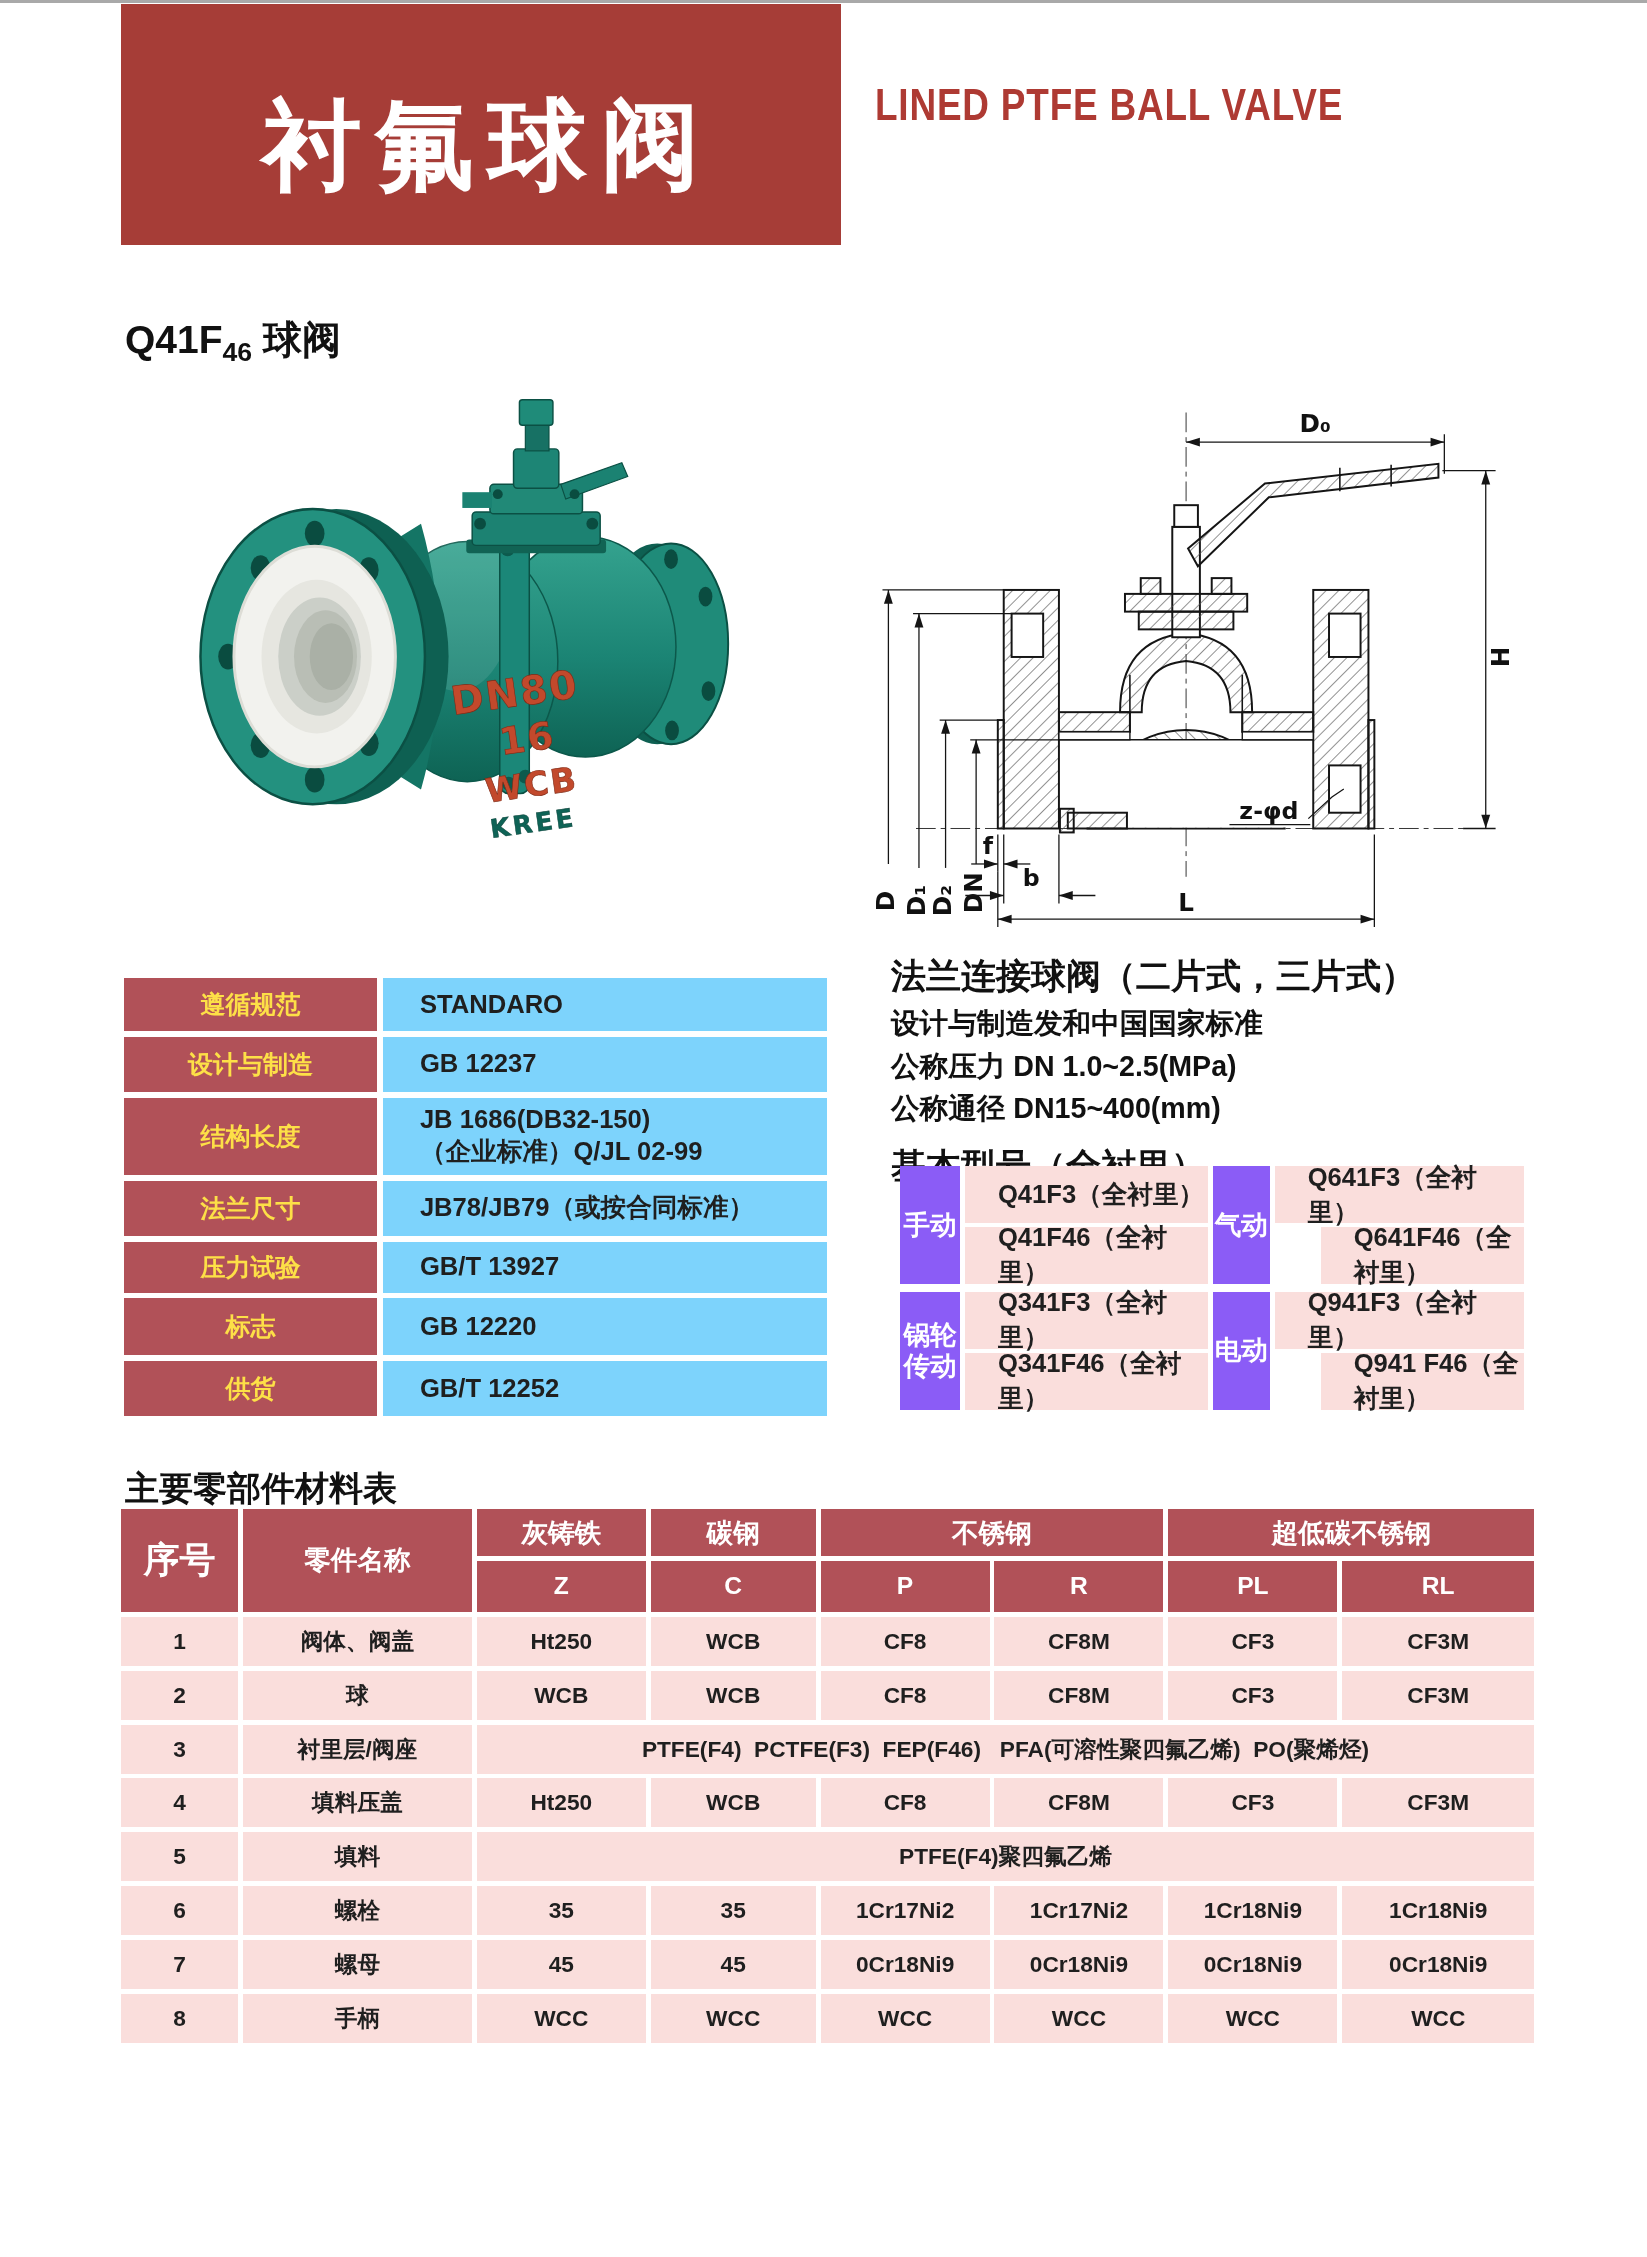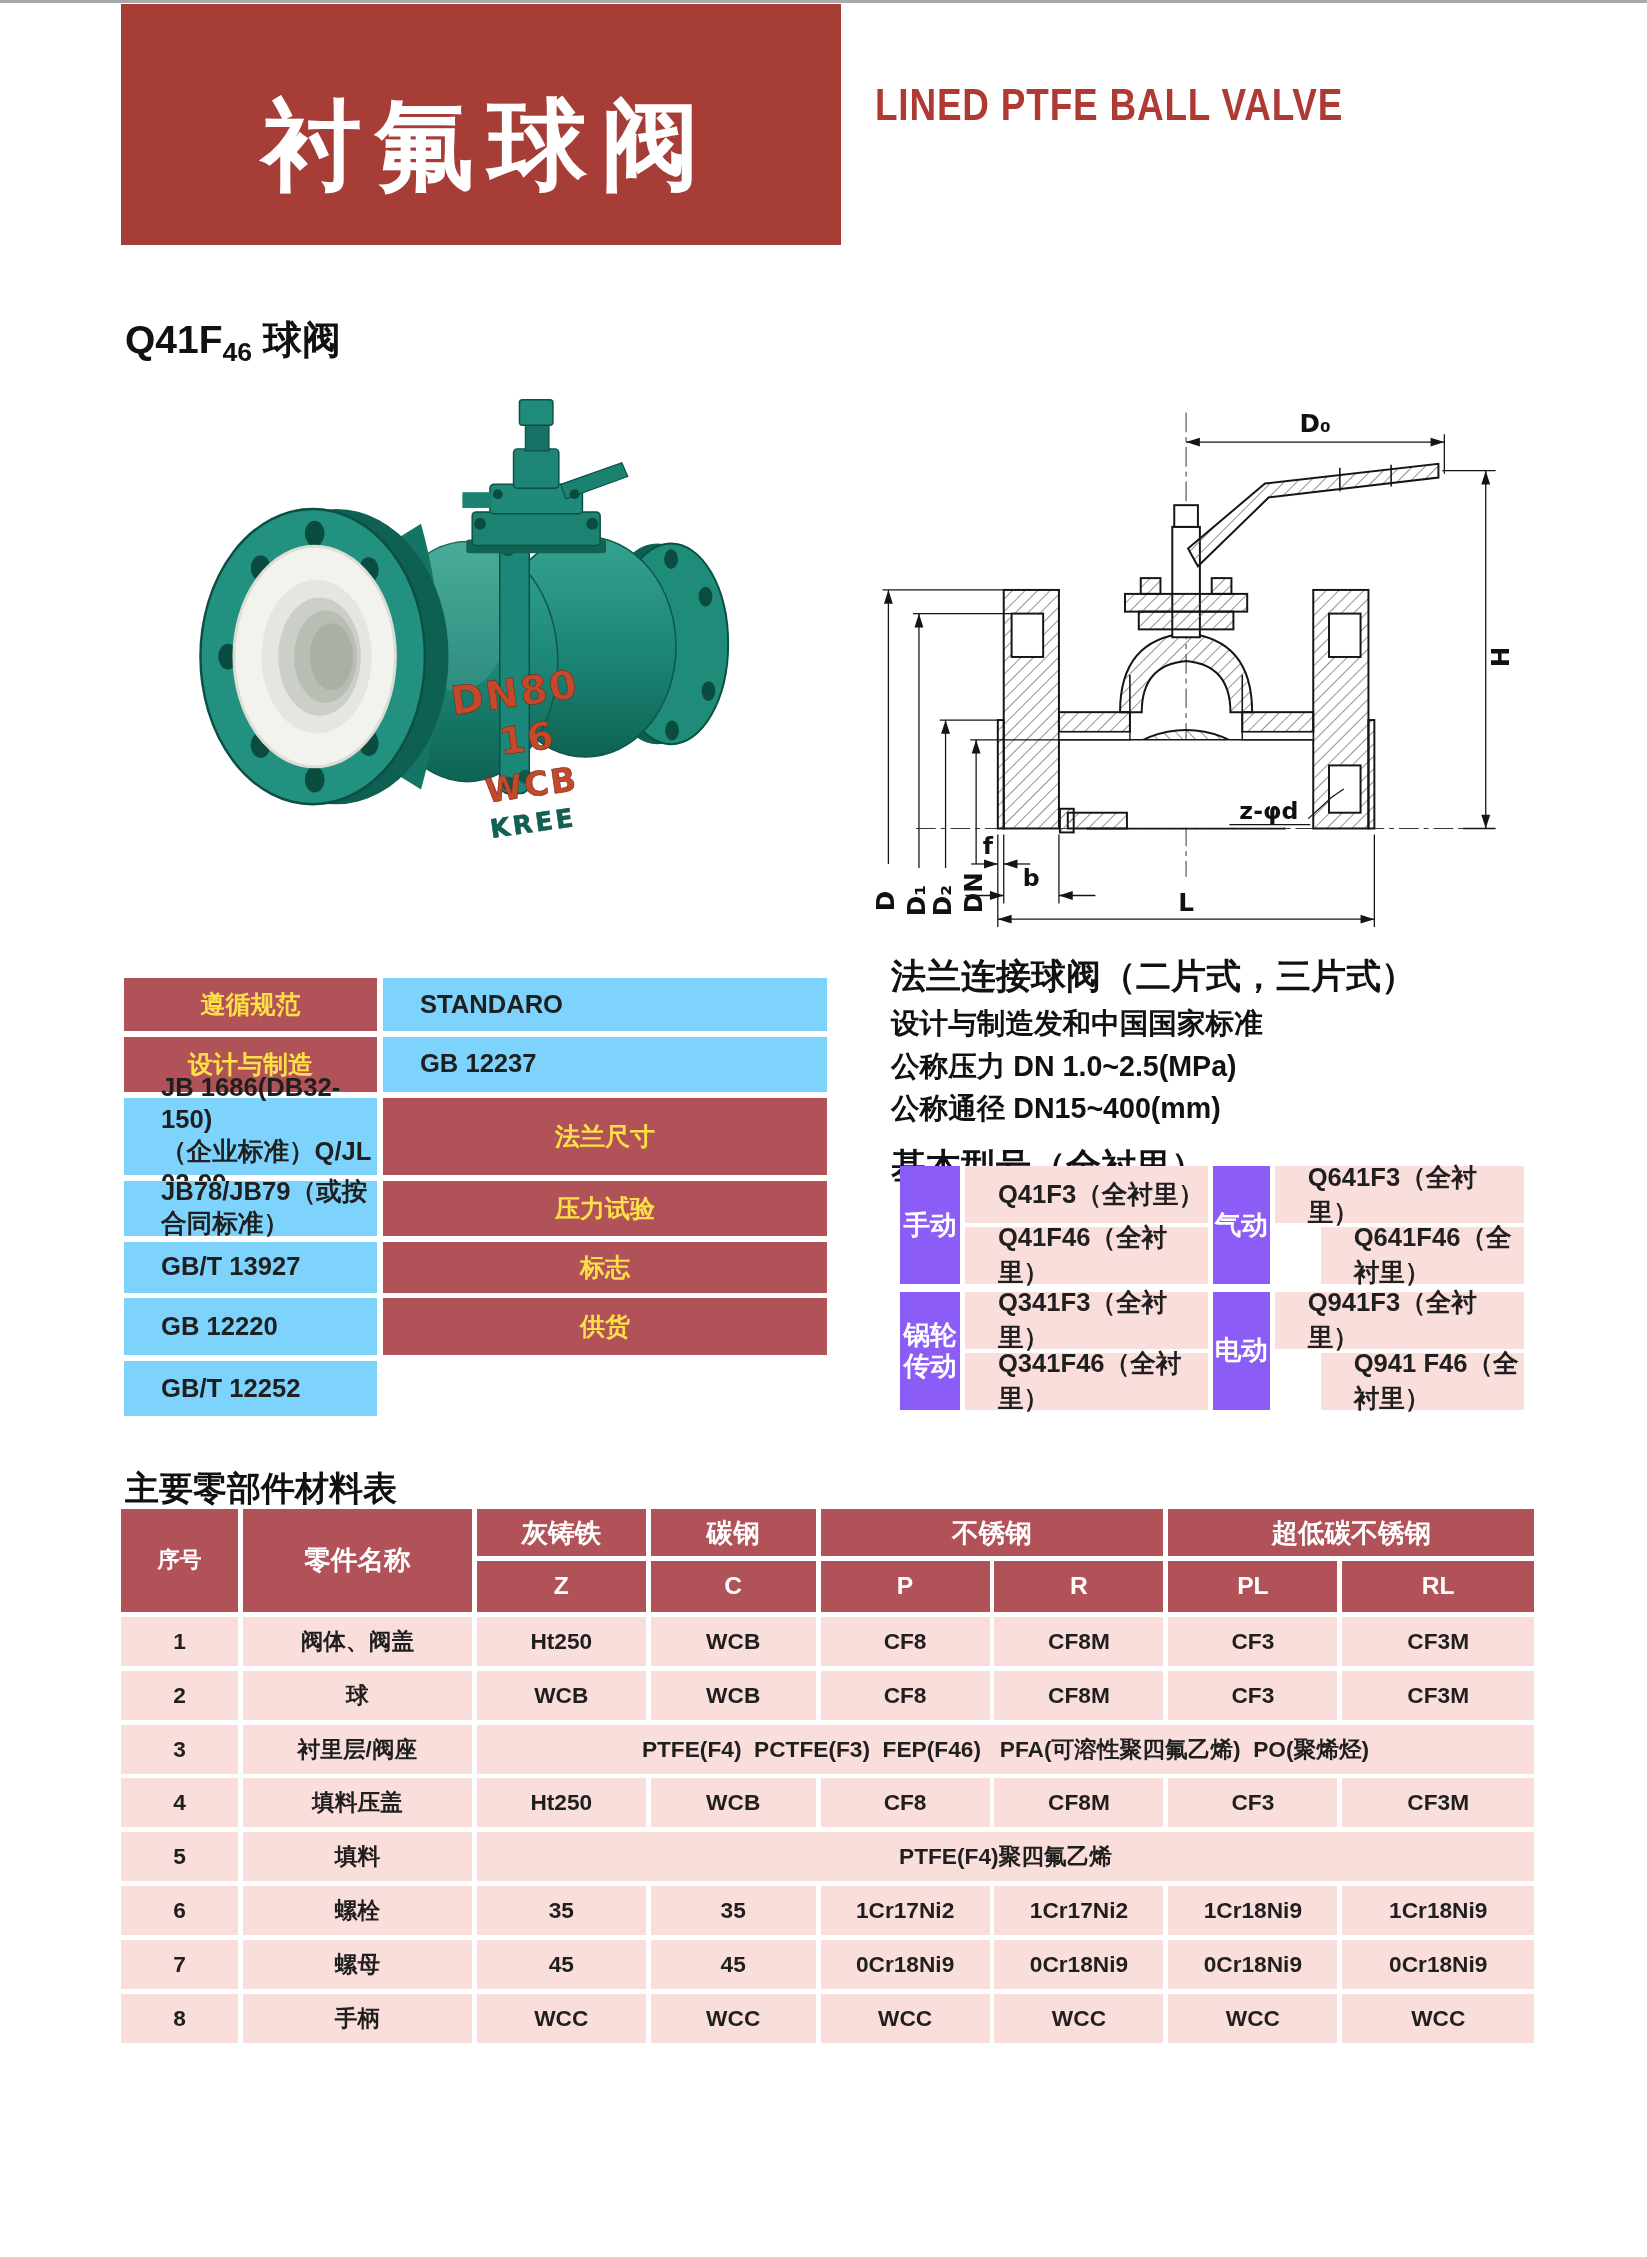--- a/index.html
+++ b/index.html
@@ -56,21 +56,21 @@
   .mv-r1{grid-column:4;grid-row:1;} .mv-r2{grid-column:4;grid-row:2;margin-left:46px;}
 
   
   .mat-title{position:absolute;left:125px;top:1466px;font-size:34px;font-weight:bold;color:#111;}
   .mat-table{position:absolute;left:121px;top:1509px;width:1416px;display:grid;
              grid-template-columns:117px 229px 169px 165px 169px 169px 169px 192px;
              grid-template-rows:47px 51px repeat(8,49px);gap:4.9px;background:#ffffff;}
   .mh{background:#B15158;color:#ffffff;font-weight:bold;display:flex;align-items:center;justify-content:center;}
   .mh-g{font-size:26.6px;}
   .mh-s{font-size:24.6px;}
-  .h-no{grid-row:1/3;grid-column:1;font-size:22px;}
+  .h-no{grid-row:1/3;grid-column:1;font-size:36px;}
   .h-name{grid-row:1/3;grid-column:2;font-size:26.6px;}
   .h-g1{grid-row:1;grid-column:3;} .h-g2{grid-row:1;grid-column:4;}
   .h-g3{grid-row:1;grid-column:5/7;} .h-g4{grid-row:1;grid-column:7/9;}
   .s3{grid-row:2;grid-column:3;} .s4{grid-row:2;grid-column:4;} .s5{grid-row:2;grid-column:5;}
   .s6{grid-row:2;grid-column:6;} .s7{grid-row:2;grid-column:7;} .s8{grid-row:2;grid-column:8;}
   .mc{background:#FADEDC;color:#1f1f1f;font-size:22.7px;font-weight:bold;
       display:flex;align-items:center;justify-content:center;text-align:center;}
   .mc-span{grid-column:3/9;white-space:pre-wrap;}
 
   
@@ -278,20 +278,21 @@
       <line class="dim" x1="388" y1="452" x2="470" y2="452"></line>
       <text class="dtxt-s" x="428" y="446" text-anchor="middle">z-φd</text>
     </svg>
   </div>
 
   <div class="spec-table">
     <div class="spec-label">遵循规范</div>
     <div class="spec-value">STANDARO</div>
     <div class="spec-label">设计与制造</div>
     <div class="spec-value">GB 12237</div>
+    <div class="spec-label">结构长度</div>
     <div class="spec-value pre">JB 1686(DB32-150)
 （企业标准）Q/JL 02-99</div>
     <div class="spec-label">法兰尺寸</div>
     <div class="spec-value">JB78/JB79（或按合同标准）</div>
     <div class="spec-label">压力试验</div>
     <div class="spec-value">GB/T 13927</div>
     <div class="spec-label">标志</div>
     <div class="spec-value">GB 12220</div>
     <div class="spec-label">供货</div>
     <div class="spec-value">GB/T 12252</div>

